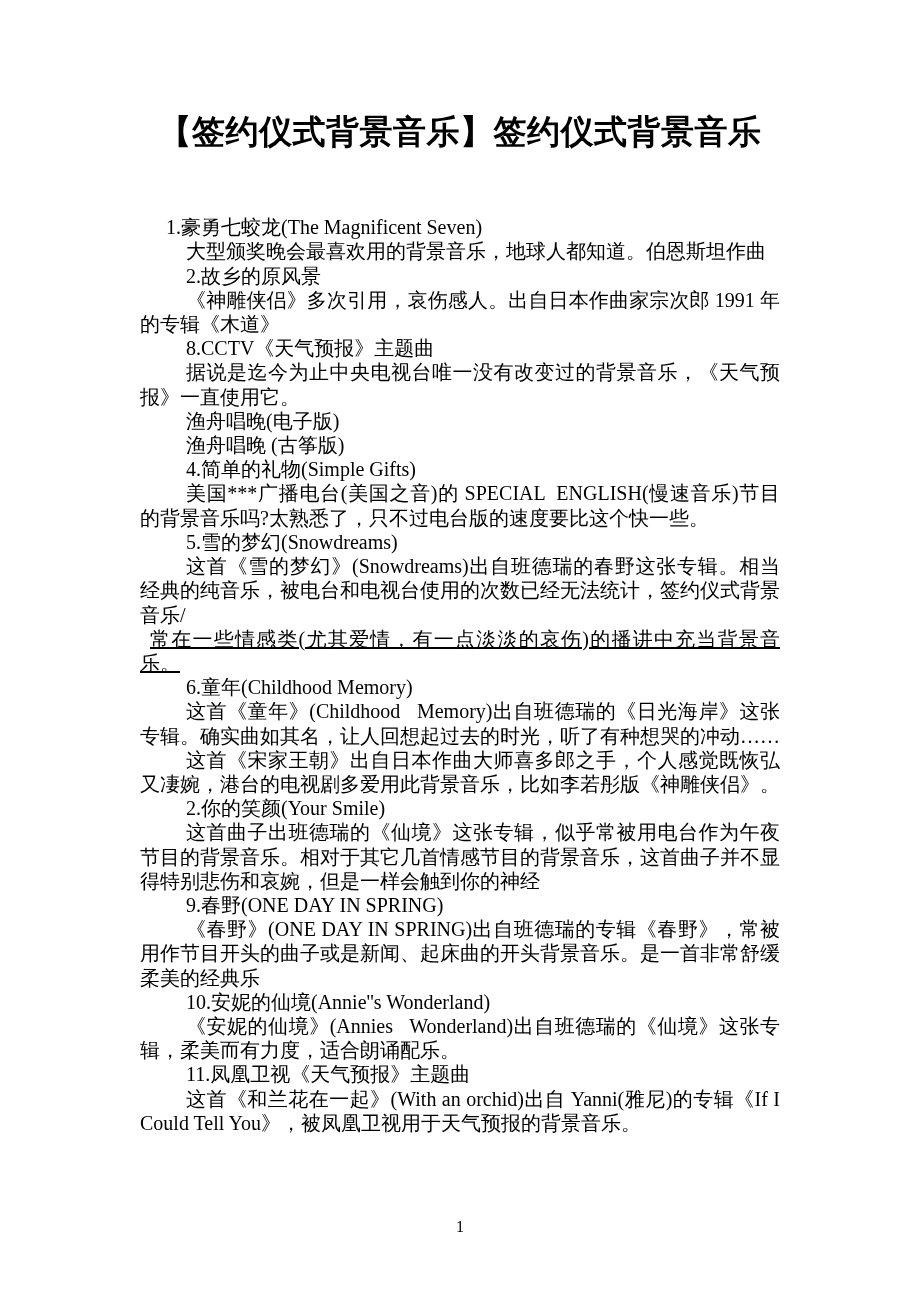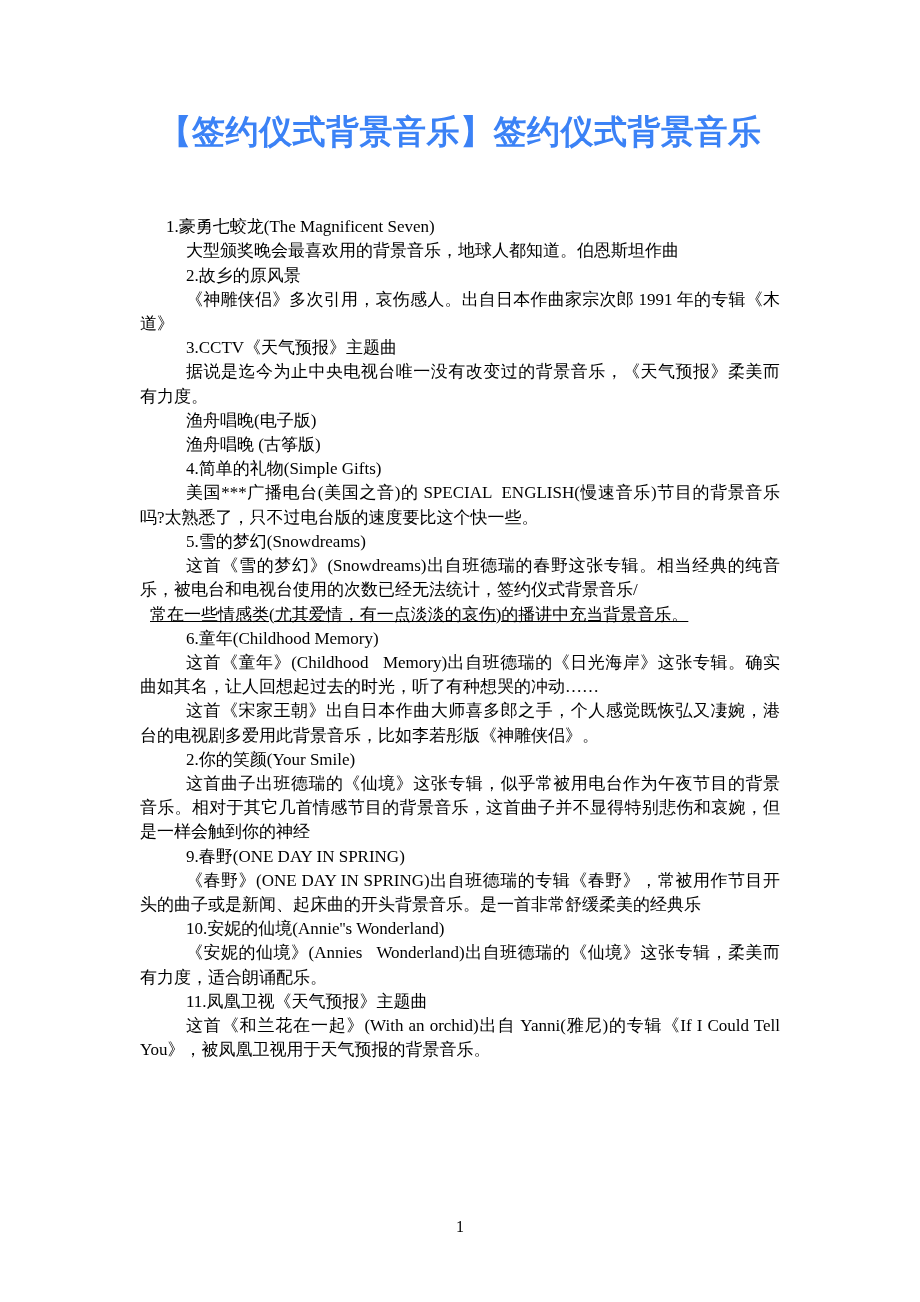--- a/index.html
+++ b/index.html
@@ -14,31 +14,31 @@
     margin: 0 auto;
     background: #ffffff;
     box-sizing: border-box;
     padding: 112px 140px 0 140px;
     font-family: "Liberation Serif", "DejaVu Serif", serif;
     color: #000000;
     overflow: hidden;
   }
   .doc-title {
     margin: 0;
-    color: #3b82f6;
+    color: #000000;
     font-size: 33px;
     font-weight: bold;
     text-align: center;
     line-height: 1.25;
     letter-spacing: 0.5px;
     font-family: "Liberation Serif", "DejaVu Serif", serif;
   }
   .doc-body {
     margin-top: 62px;
-    font-size: 17px;
+    font-size: 20px;
     line-height: 24.2px;
     text-align: justify;
   }
   .para {
     margin: 0;
     white-space: pre-wrap;
   }
   .ind-lg { text-indent: 46px; }
   .ind-sm { text-indent: 26px; }
   .ind-xs { text-indent: 10px; text-decoration: underline; }
@@ -58,22 +58,22 @@
 <body>
 
 <div class="page">
   <h1 class="doc-title">【签约仪式背景音乐】签约仪式背景音乐</h1>
 
   <div class="doc-body">
       <p class="para ind-sm">1.豪勇七蛟龙(The Magnificent Seven)</p>
       <p class="para ind-lg">大型颁奖晚会最喜欢用的背景音乐，地球人都知道。伯恩斯坦作曲</p>
       <p class="para ind-lg">2.故乡的原风景</p>
       <p class="para ind-lg">《神雕侠侣》多次引用，哀伤感人。出自日本作曲家宗次郎 1991 年的专辑《木道》</p>
-      <p class="para ind-lg">3.CCTV《天气预报》主题曲</p>
-      <p class="para ind-lg">据说是迄今为止中央电视台唯一没有改变过的背景音乐，《天气预报》柔美而有力度。</p>
+      <p class="para ind-lg">8.CCTV《天气预报》主题曲</p>
+      <p class="para ind-lg">据说是迄今为止中央电视台唯一没有改变过的背景音乐，《天气预报》一直使用它。</p>
       <p class="para ind-lg">渔舟唱晚(电子版)</p>
       <p class="para ind-lg">渔舟唱晚 (古筝版)</p>
       <p class="para ind-lg">4.简单的礼物(Simple Gifts)</p>
       <p class="para ind-lg">美国***广播电台(美国之音)的 SPECIAL  ENGLISH(慢速音乐)节目的背景音乐吗?太熟悉了，只不过电台版的速度要比这个快一些。</p>
       <p class="para ind-lg">5.雪的梦幻(Snowdreams)</p>
       <p class="para ind-lg">这首《雪的梦幻》(Snowdreams)出自班德瑞的春野这张专辑。相当经典的纯音乐，被电台和电视台使用的次数已经无法统计，签约仪式背景音乐/</p>
       <p class="para ind-xs">常在一些情感类(尤其爱情，有一点淡淡的哀伤)的播讲中充当背景音乐。</p>
       <p class="para ind-lg">6.童年(Childhood Memory)</p>
       <p class="para ind-lg">这首《童年》(Childhood   Memory)出自班德瑞的《日光海岸》这张专辑。确实曲如其名，让人回想起过去的时光，听了有种想哭的冲动……</p>
       <p class="para ind-lg">这首《宋家王朝》出自日本作曲大师喜多郎之手，个人感觉既恢弘又凄婉，港台的电视剧多爱用此背景音乐，比如李若彤版《神雕侠侣》。</p>

